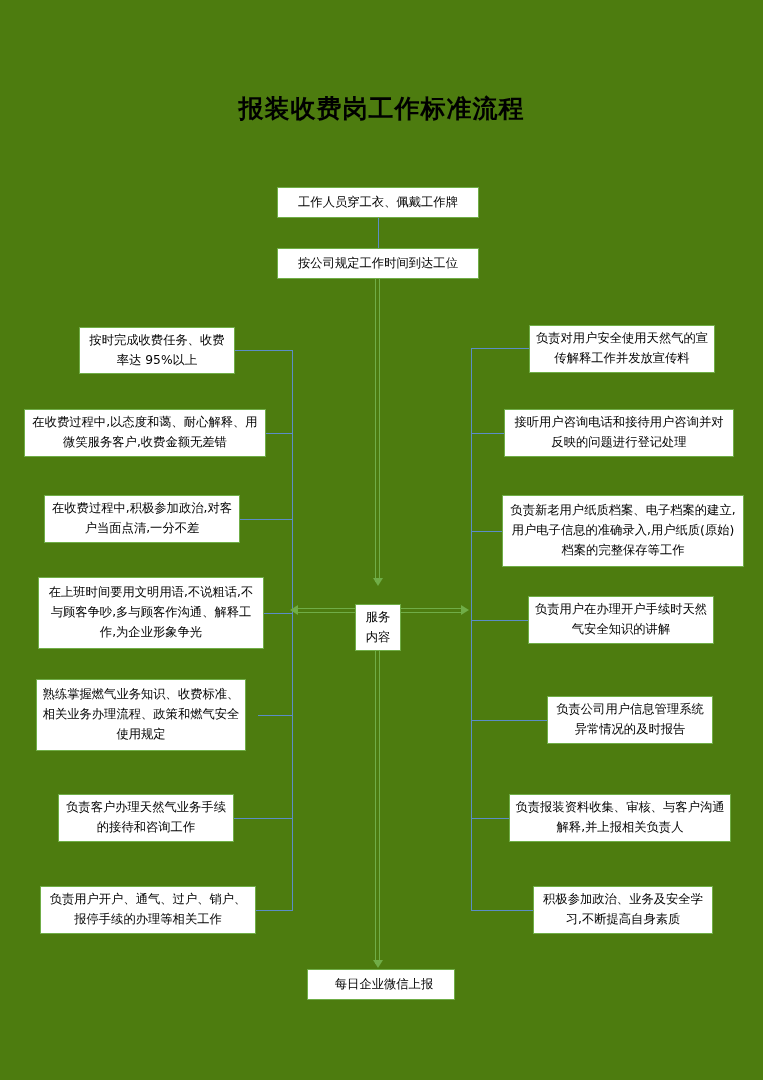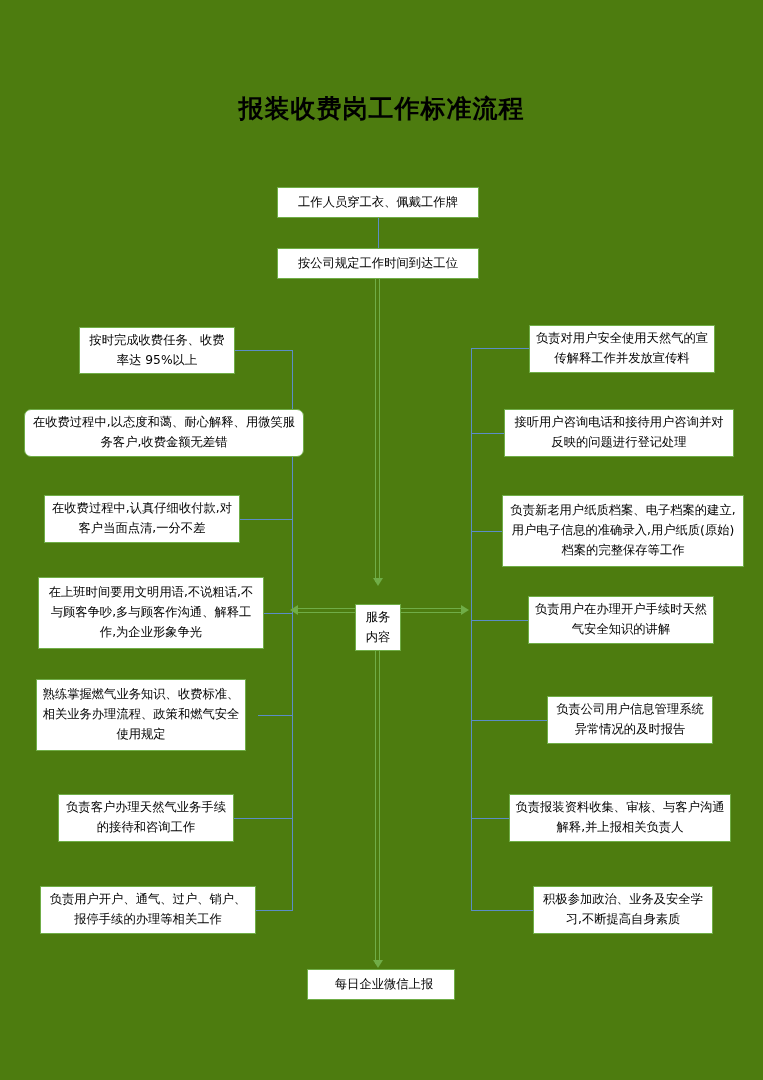--- a/index.html
+++ b/index.html
@@ -147,26 +147,26 @@
   <div class="ln blue-h" style="left:240px; top:519px; width:53px;"></div>
   <div class="ln blue-h" style="left:264px; top:613px; width:29px;"></div>
   <div class="ln blue-h" style="left:258px; top:715px; width:35px;"></div>
   <div class="ln blue-h" style="left:234px; top:818px; width:59px;"></div>
   <div class="ln blue-h" style="left:256px; top:910px; width:37px;"></div>
 
   <div class="node" style="left:72px; top:327px; width:156px; height:47px;margin-left:7px;">
     <span class="txt">按时完成收费任务、收费率达 95%以上</span>
   </div>
 
-  <div class="node tight" style="left:24px; top:409px; width:280px; height:48px;border-radius:7px;">
+  <div class="node tight" style="left:24px; top:409px; width:242px; height:48px;">
     <span class="txt">在收费过程中,以态度和蔼、耐心解释、用微笑服务客户,收费金额无差错</span>
   </div>
 
   <div class="node" style="left:44px; top:495px; width:196px; height:48px;">
-    <span class="txt">在收费过程中,认真仔细收付款,对客户当面点清,一分不差</span>
+    <span class="txt">在收费过程中,积极参加政治,对客户当面点清,一分不差</span>
   </div>
 
   <div class="node tight" style="left:38px; top:577px; width:226px; height:72px;">
     <span class="txt">在上班时间要用文明用语,不说粗话,不与顾客争吵,多与顾客作沟通、解释工作,为企业形象争光</span>
   </div>
 
   <div class="node tight" style="left:36px; top:679px; width:210px; height:72px;">
     <span class="txt">熟练掌握燃气业务知识、收费标准、相关业务办理流程、政策和燃气安全使用规定</span>
   </div>
 

